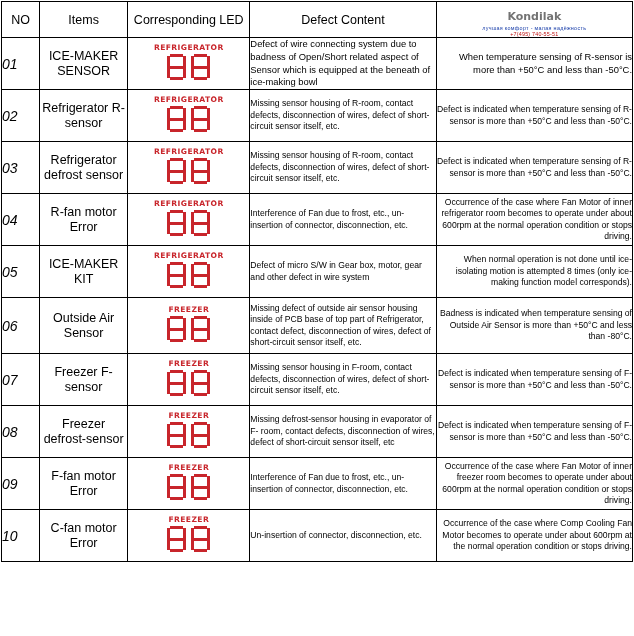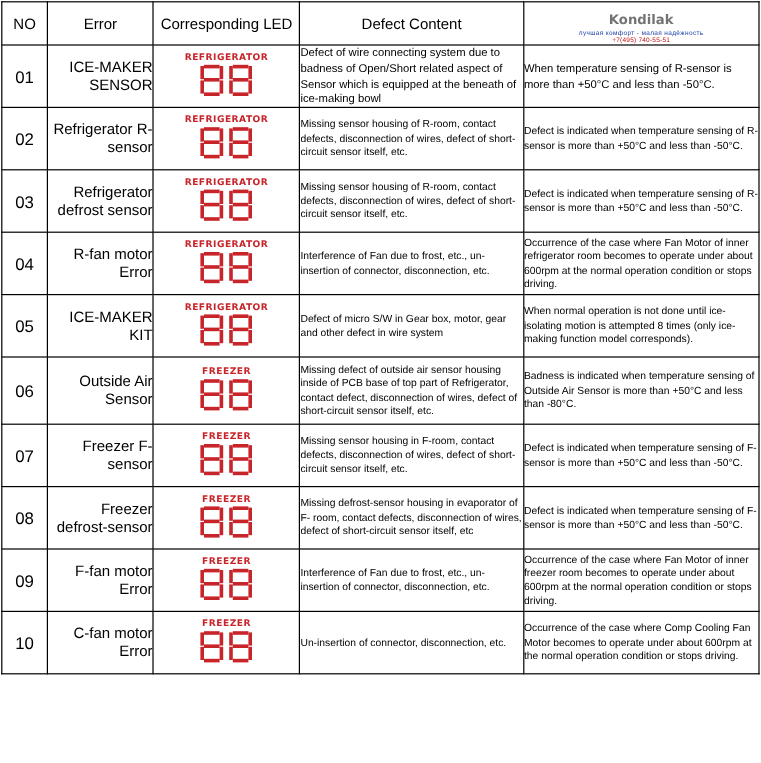--- a/index.html
+++ b/index.html
@@ -64,25 +64,25 @@
   }
   .logo-phone{
     display:block;
     font-size:5.4px;
     color:#c01010;
     letter-spacing:0.2px;
     line-height:6px;
   }
 
   td.no{
+    font-size:14px;
+    font-style:italic;
+  }
+  td.item{
     text-align:center;
-    font-size:14px;
-  }
-  td.item{
-    text-align:right;
     font-size:12.5px;
     line-height:15px;
     padding:2px 3px;
   }
   td.led{
     text-align:center;
     padding:3px 2px;
   }
   td.defect{
     font-size:8.6px;
@@ -90,21 +90,21 @@
     padding:4px 5px;
     vertical-align:top;
     text-align:left;
     margin-left:11px;
   }
   td.corr{
     font-size:8.6px;
     line-height:11.5px;
     padding:4px 5px;
     vertical-align:top;
-    text-align:left;
+    text-align:right;
   }
   td.defect.big, td.corr.big{
     font-size:9.4px;
     line-height:12.6px;
   }
 
   
   .led-box{
     display:inline-block;
     text-align:center;
@@ -149,21 +149,21 @@
     <colgroup>
       <col class="c-no">
         <col class="c-item">
         <col class="c-led">
         <col class="c-defect">
         <col class="c-corr">
     </colgroup>
     <thead>
       <tr>
         <th>NO</th>
-        <th>Error</th>
+        <th>Items</th>
         <th>Corresponding LED</th>
         <th>Defect Content</th>
         <th class="logo-cell">
           <span class="logo-word">Kondilak</span>
           <span class="logo-sub">лучшая комфорт - малая надёжность</span>
           <span class="logo-phone">+7(495) 740-55-51</span>
         </th>
       </tr>
     </thead>
     <tbody id="tbody">

